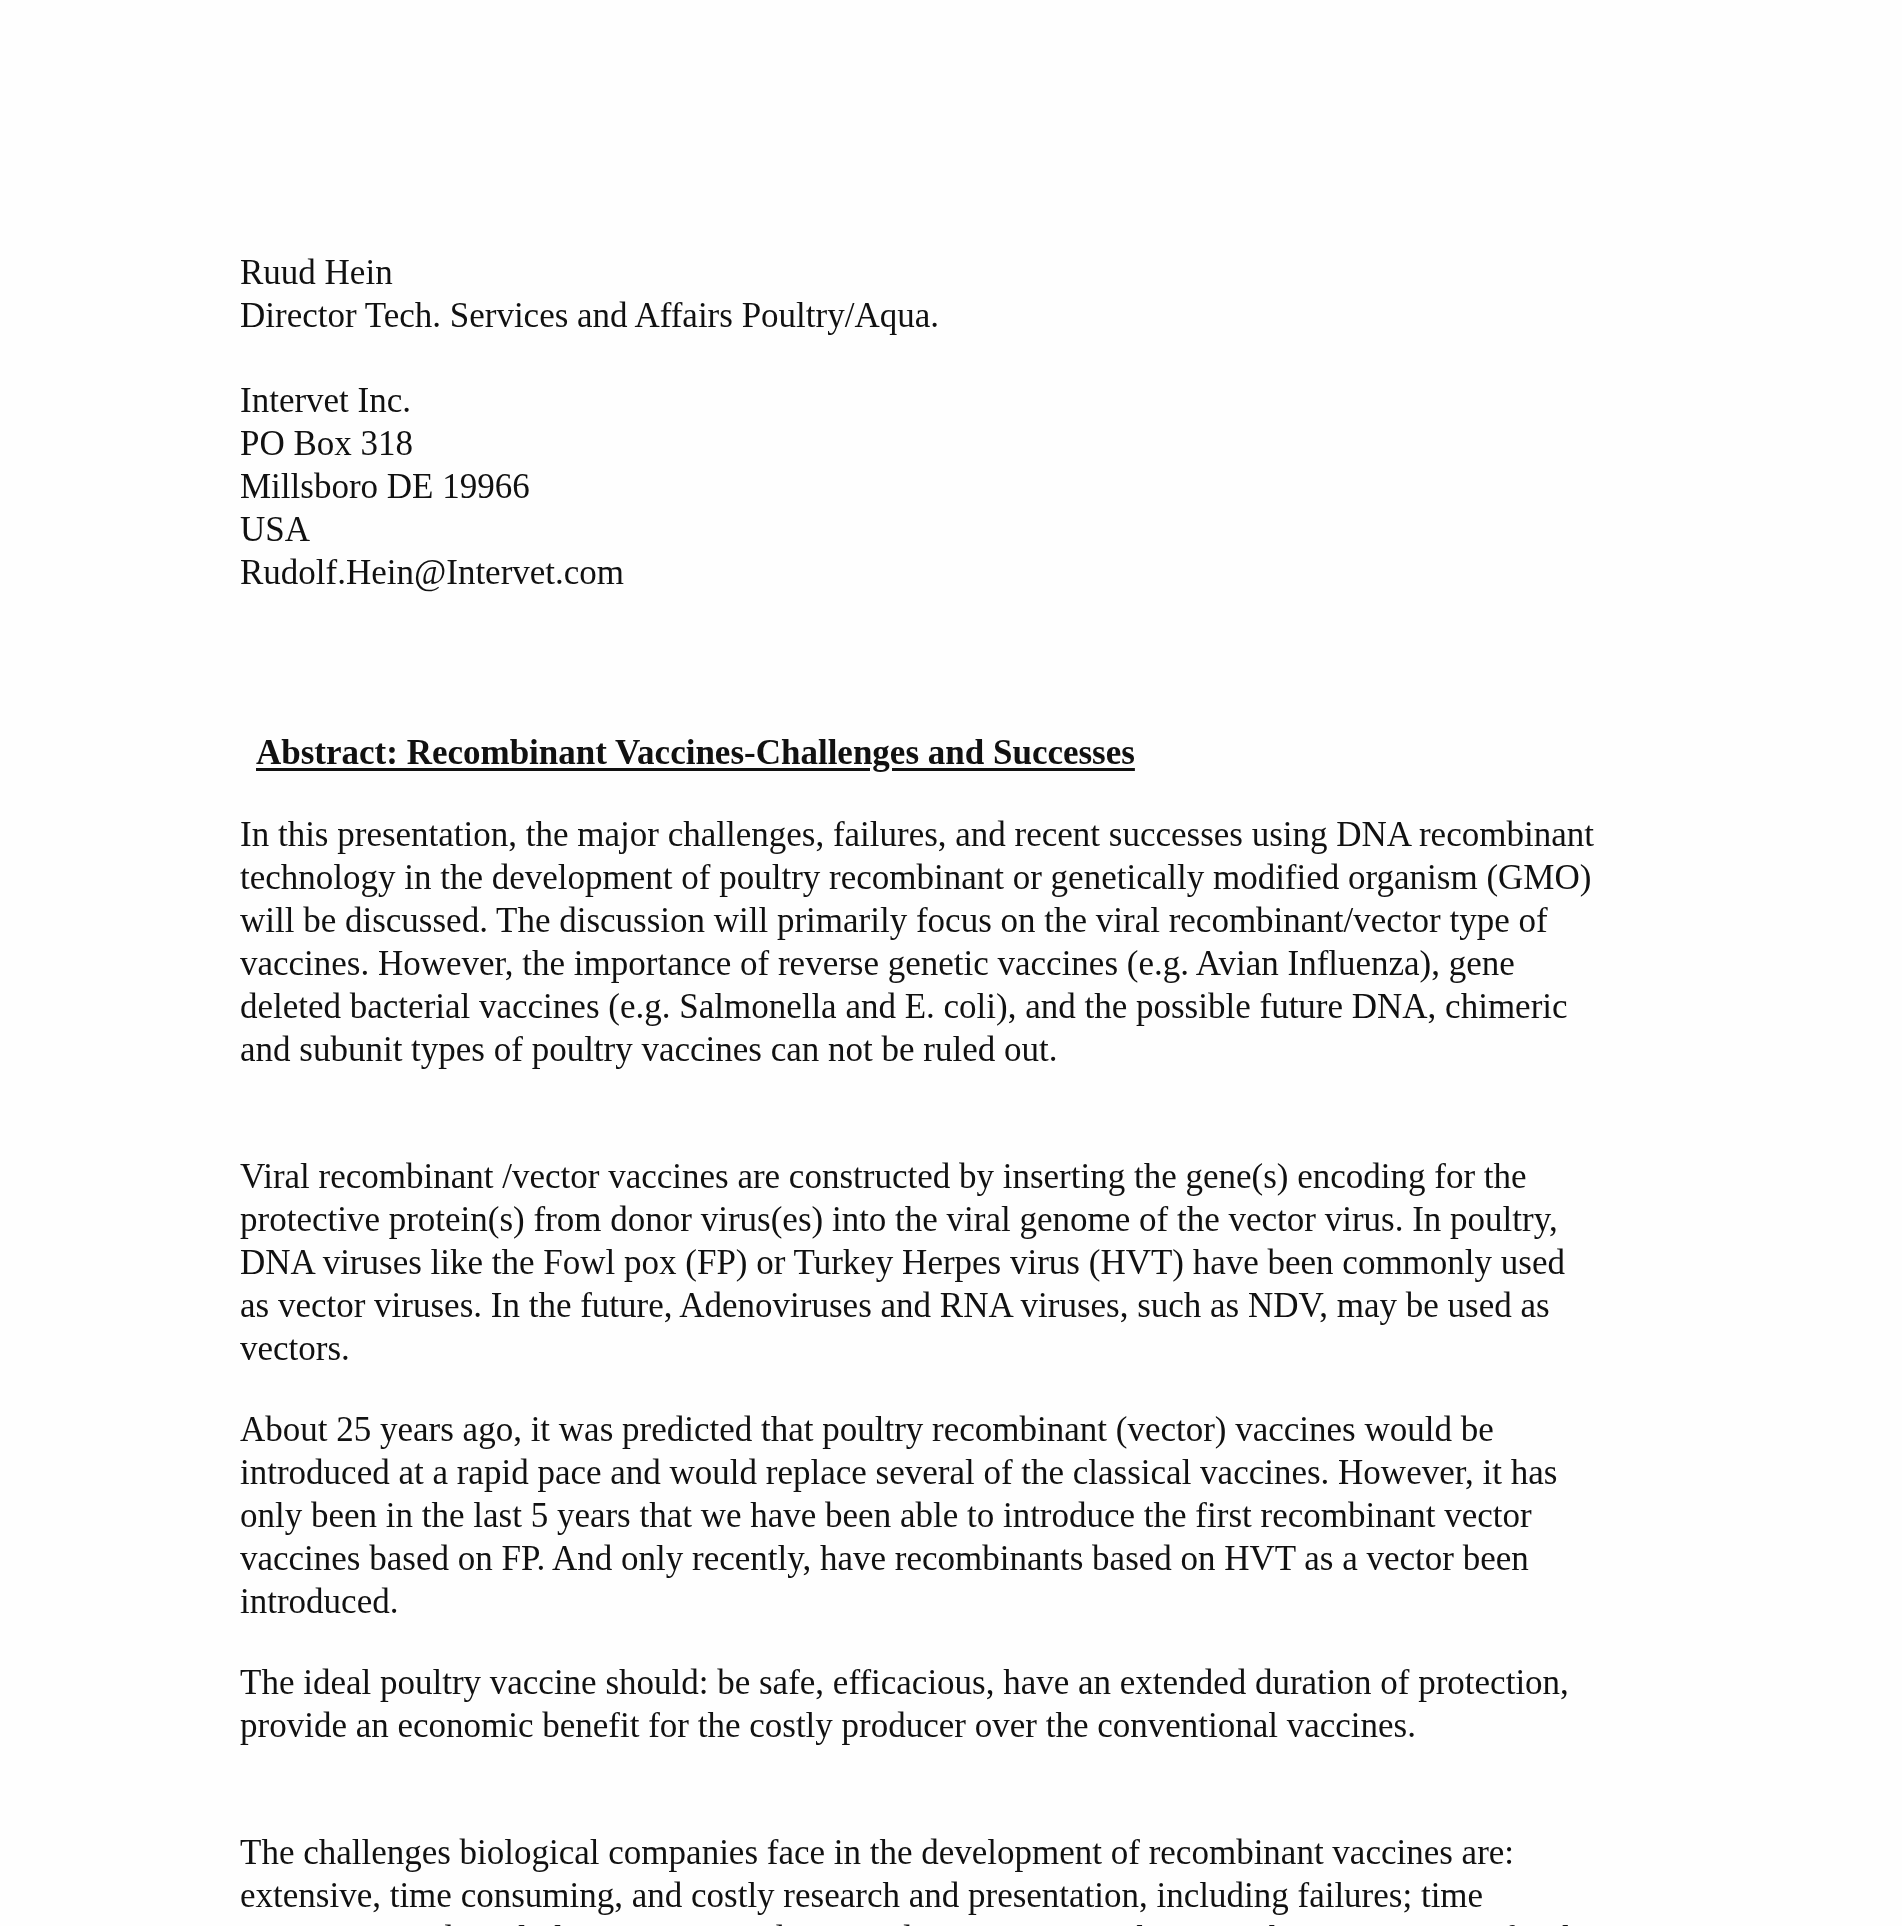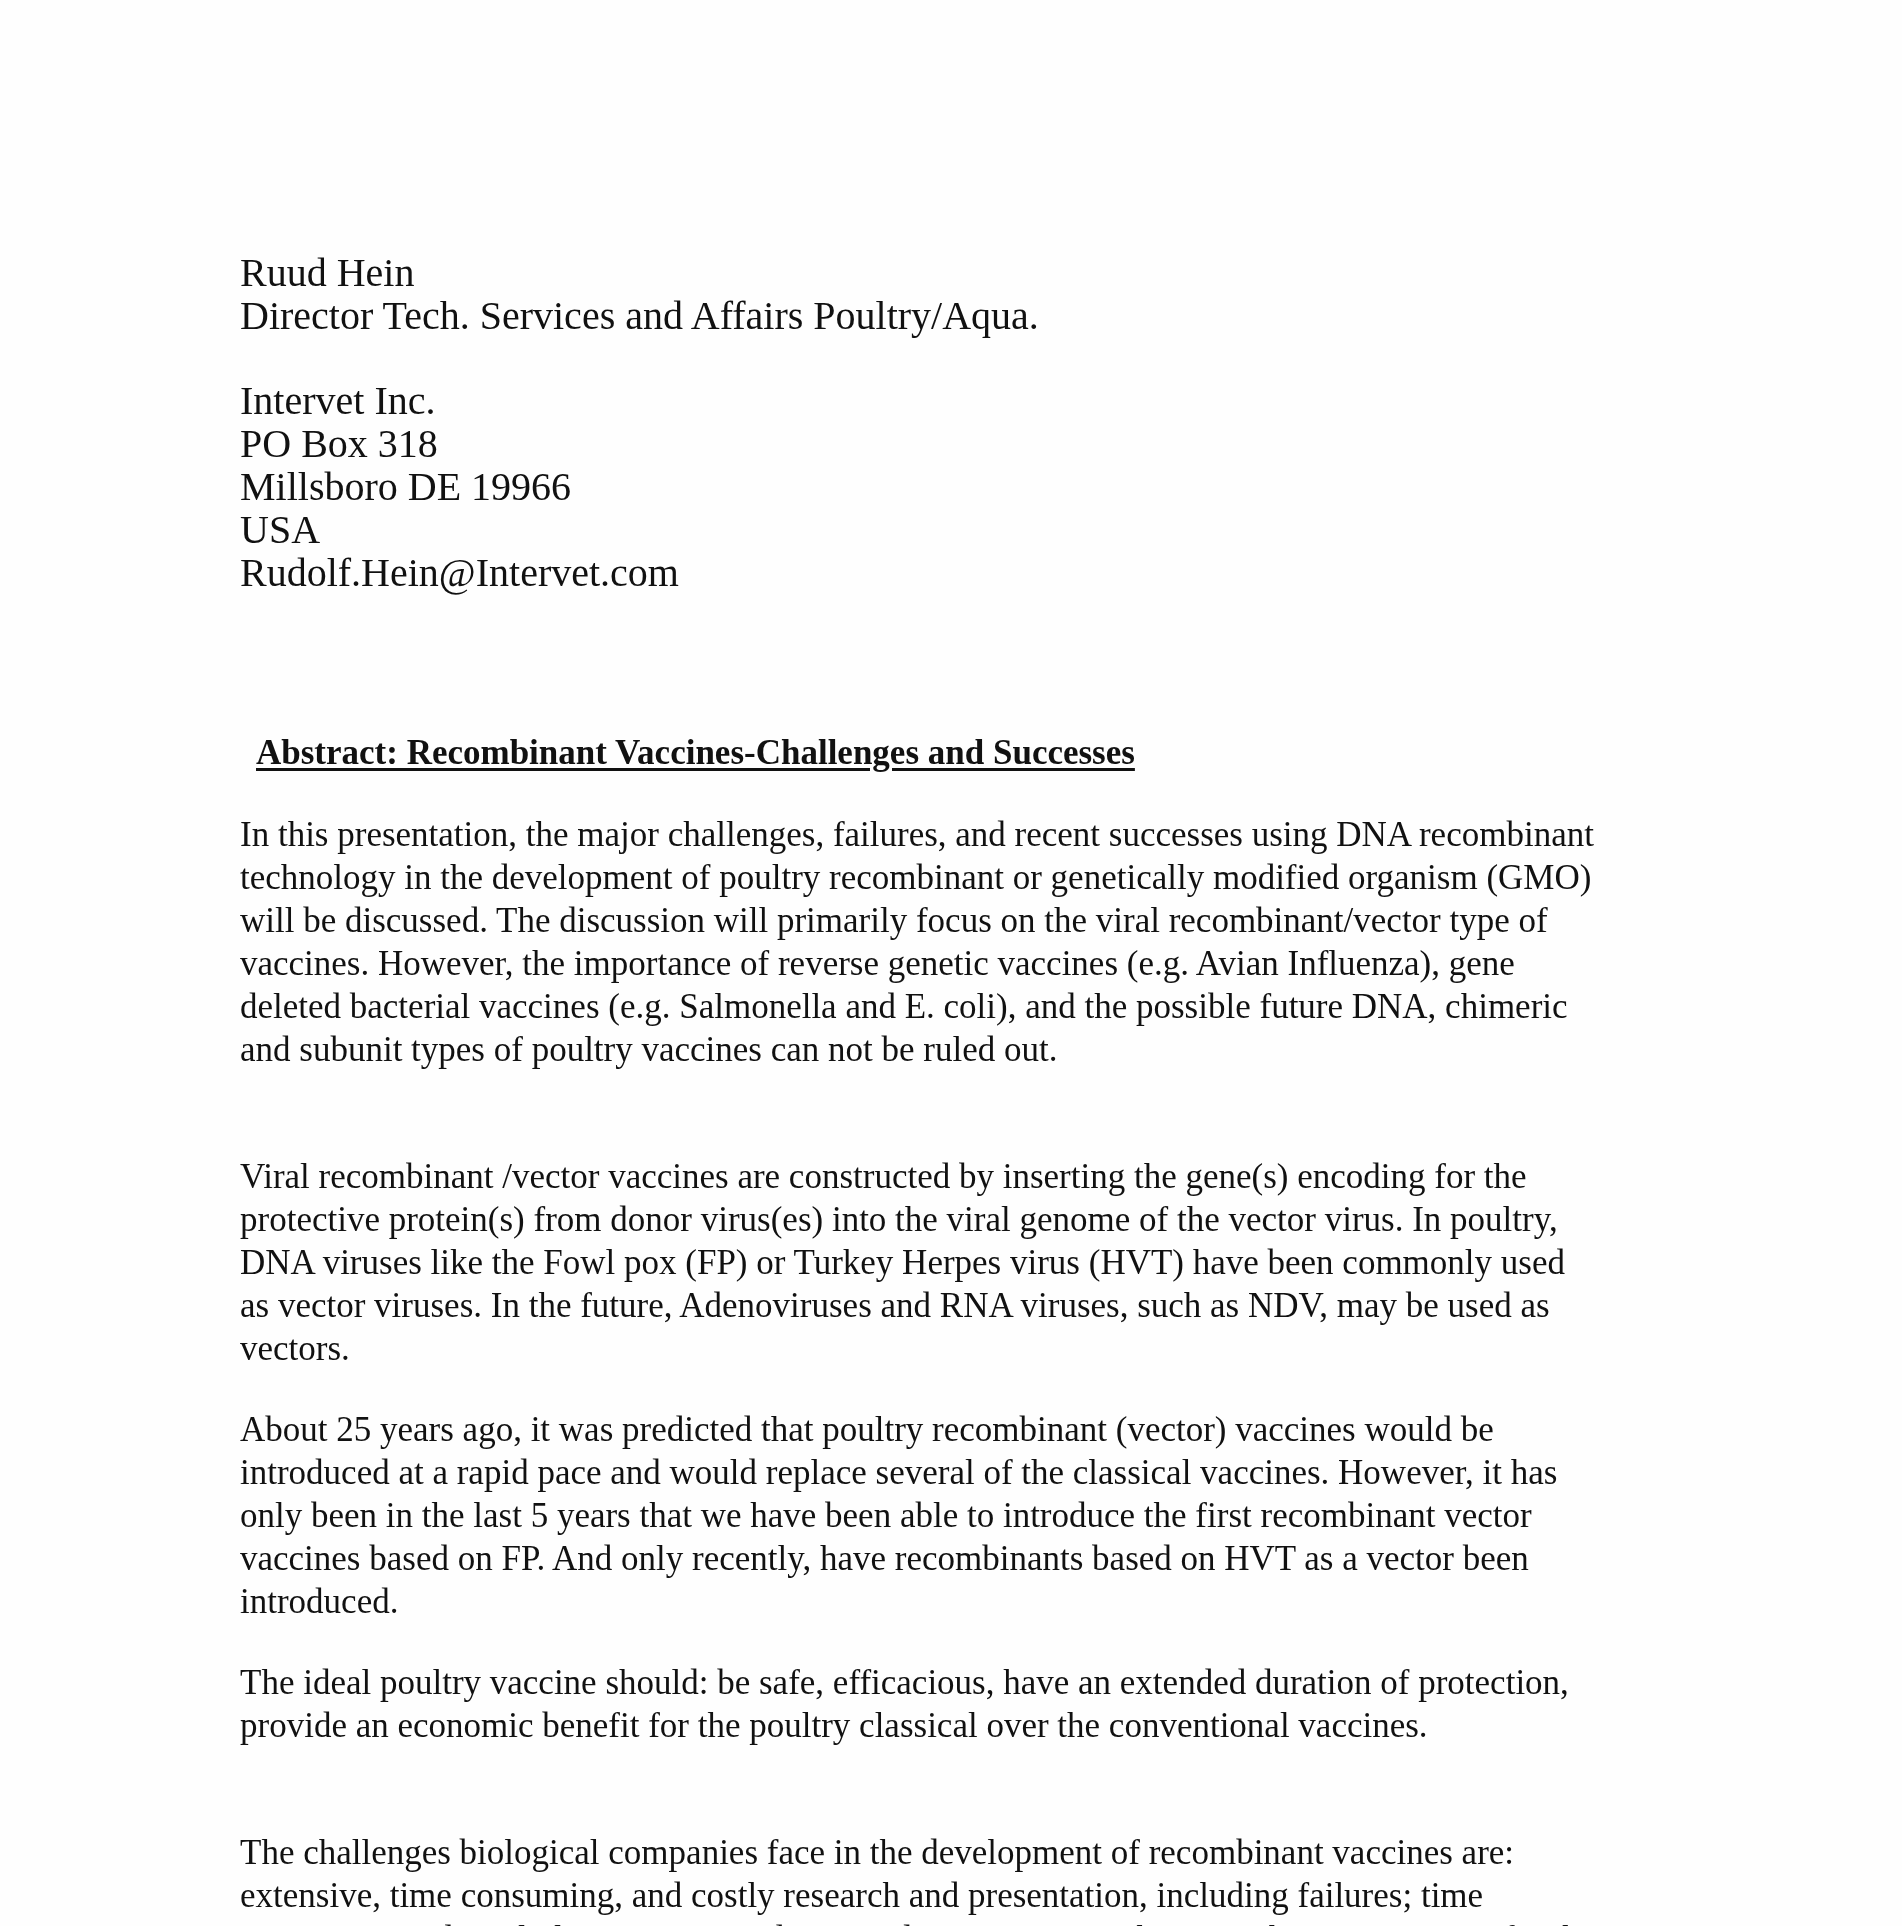--- a/index.html
+++ b/index.html
@@ -1,19 +1,19 @@
 <!DOCTYPE html>
 <html style="font-size:6.2px"><head>
 <meta charset="utf-8">
 <style>
   html, body { margin: 0; padding: 0; background: #ffffff; }
   body { width: 1902px; height: 2504px; position: relative; overflow: hidden;
          font-family: "Liberation Serif", "DejaVu Serif", serif; color: #111111; }
   .page { position: absolute; left: 0; top: 0; width: 1902px; height: 2504px; background: #fefefe; }
-  .block { position: absolute; left: 240px; width: 1464px; font-size: 40px; line-height: 43px; }
+  .block { position: absolute; left: 240px; width: 1464px; font-size: 35px; line-height: 43px; }
   .line { display: block; white-space: nowrap; }
   .title { position: absolute; left: 240px; top: 731px; font-size: 35px; line-height: 43px;
            font-weight: bold; text-decoration: underline; text-decoration-thickness: 3.1px;
            text-underline-offset: 3.9px; white-space: nowrap; margin-left: 16px; }
   .para { position: absolute; left: 240px; width: 1472px; font-size: 35px; line-height: 43px; }
 </style>
 </head>
 <body>
 
 <div class="page">
@@ -53,21 +53,21 @@
   <div class="para" style="top:1408px;">
     <span class="line">About 25 years ago, it was predicted that poultry recombinant (vector) vaccines would be</span>
     <span class="line">introduced at a rapid pace and would replace several of the classical vaccines.  However, it has</span>
     <span class="line">only been in the last 5 years that we have been able to introduce the first recombinant vector</span>
     <span class="line">vaccines based on FP.  And only recently, have recombinants based on HVT as a vector been</span>
     <span class="line">introduced.</span>
   </div>
 
   <div class="para" style="top:1661px;">
     <span class="line">The ideal poultry vaccine should: be safe, efficacious, have an extended duration of protection,</span>
-    <span class="line">provide an economic benefit for the poultry classical over the conventional vaccines.</span>
+    <span class="line">provide an economic benefit for the costly producer over the conventional vaccines.</span>
   </div>
 
   <div class="para" style="top:1831px;">
     <span class="line">The challenges biological companies face in the development of recombinant vaccines are:</span>
     <span class="line">extensive, time consuming, and costly research and presentation, including failures; time</span>
     <span class="line">consuming and costly licensing procedures; and patent issues.  These are the main reasons for the</span>
 
   </div>
 
 </div>

